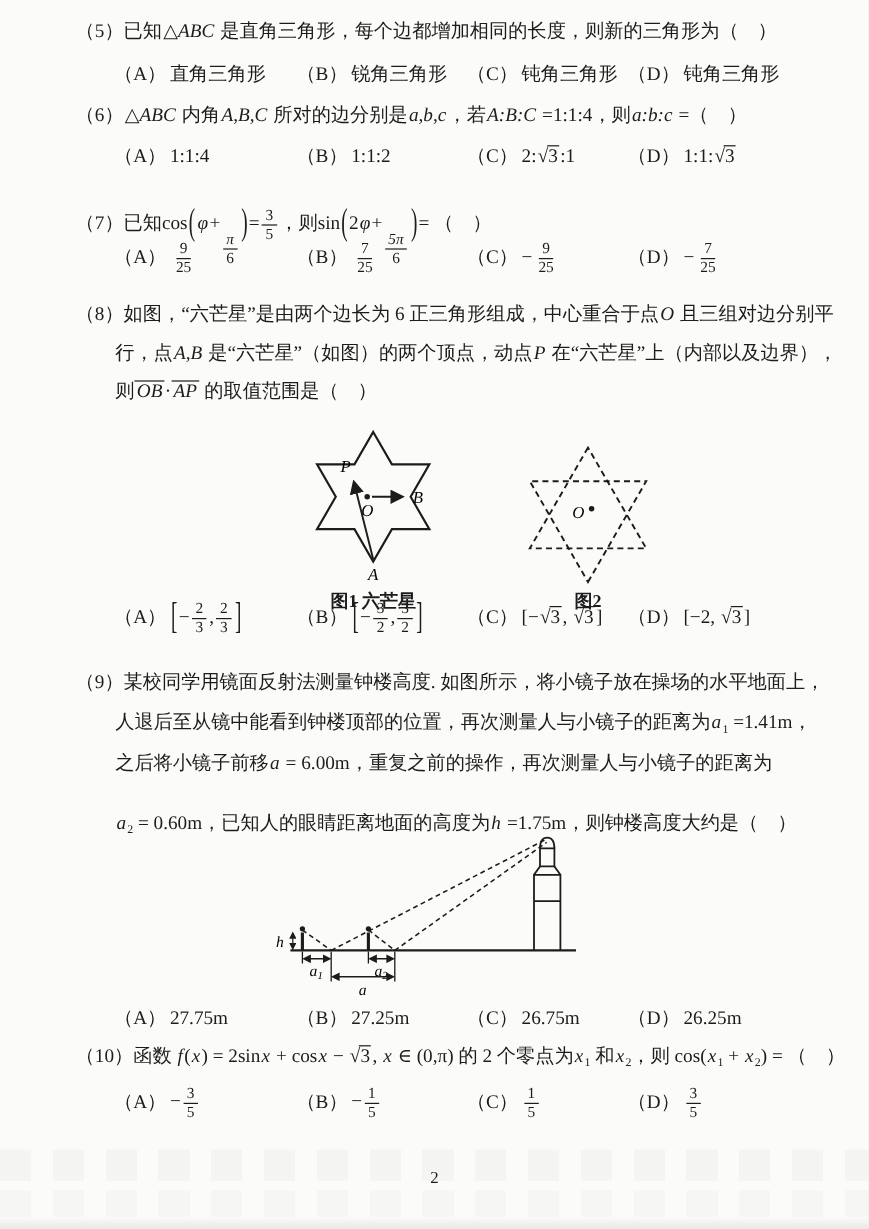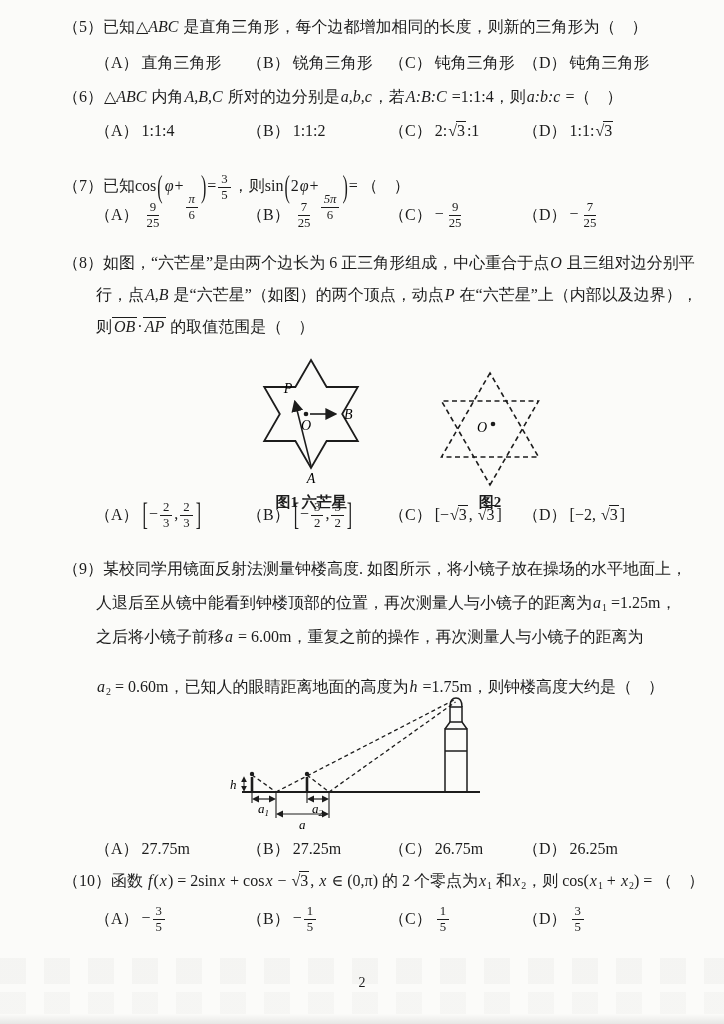--- a/index.html
+++ b/index.html
@@ -204,21 +204,21 @@
       </div>
     <div class="opt">
         <span class="olab">（D）</span>
         <span><span class="tk">[−2, </span><span class="sq"><span class="sign">√</span><span class="rad">3</span></span><span class="tk">]</span></span>
       </div>
   </div>
 
   <div class="line" style="top:558px">
     <span class="qnum">（9）</span><span><span class="tk">某校同学用镜面反射法测量钟楼高度. 如图所示，将小镜子放在操场的水平地面上，</span></span>
   </div>
-  <div class="line cont" style="top:592px"><span class="tk">人退后至从镜中能看到钟楼顶部的位置，再次测量人与小镜子的距离为</span><span class="sbw"><span class="vr">a</span><span class="sb">1</span></span><span class="tk"> =1.25m，</span></div>
+  <div class="line cont" style="top:592px"><span class="tk">人退后至从镜中能看到钟楼顶部的位置，再次测量人与小镜子的距离为</span><span class="sbw"><span class="vr">a</span><span class="sb">1</span></span><span class="tk"> =1.41m，</span></div>
   <div class="line cont" style="top:626px"><span class="tk">之后将小镜子前移</span><span class="vr">a</span><span class="tk"> = 6.00m，重复之前的操作，再次测量人与小镜子的距离为</span></div>
   <div class="line cont" style="top:676px"><span class="sbw"><span class="vr">a</span><span class="sb">2</span></span><span class="tk"> = 0.60m，已知人的眼睛距离地面的高度为</span><span class="vr">h</span><span class="tk"> =1.75m，则钟楼高度大约是（　）</span></div>
 
   <div class="towerfig">
     <svg width="264" height="140" viewBox="0 0 264 140">
       <defs>
         <marker id="ah2" viewBox="0 0 10 10" refX="7" refY="5" markerWidth="6" markerHeight="6" orient="auto-start-reverse">
             <path d="M0,0L10,5L0,10z" fill="#1c1c1c"></path>
           </marker>
       </defs>

